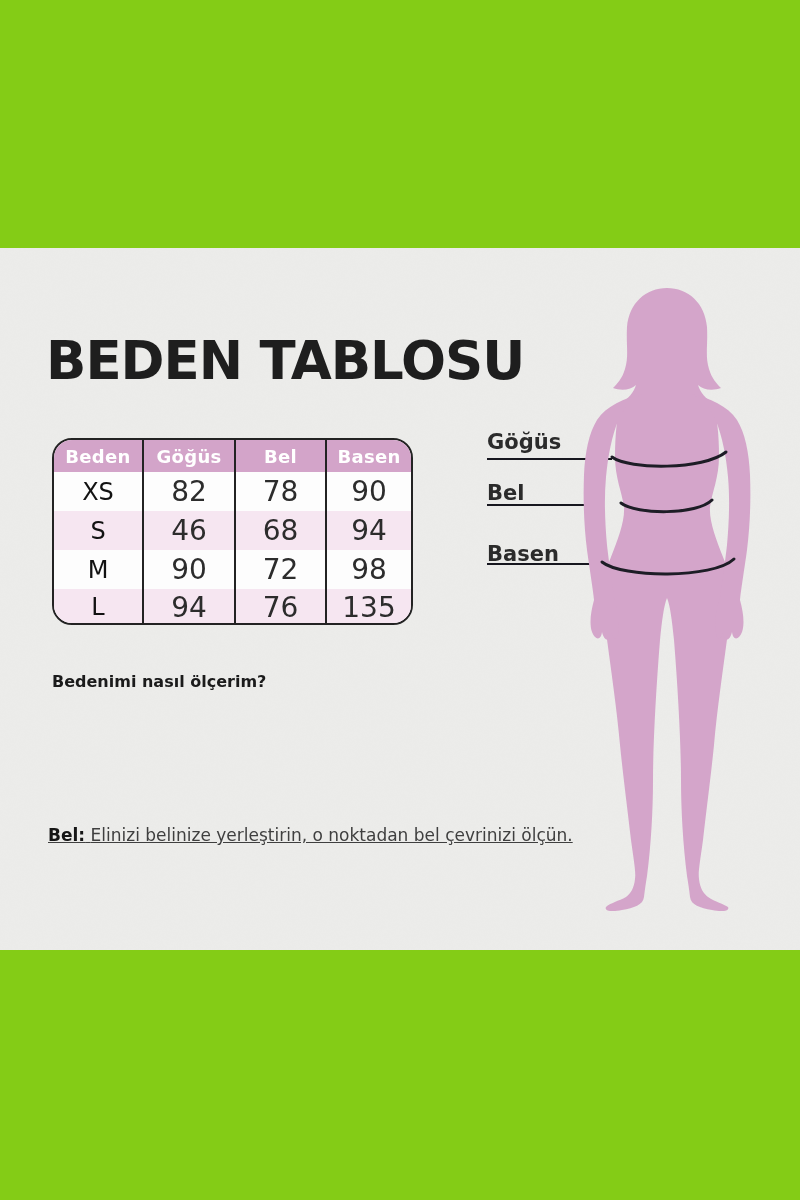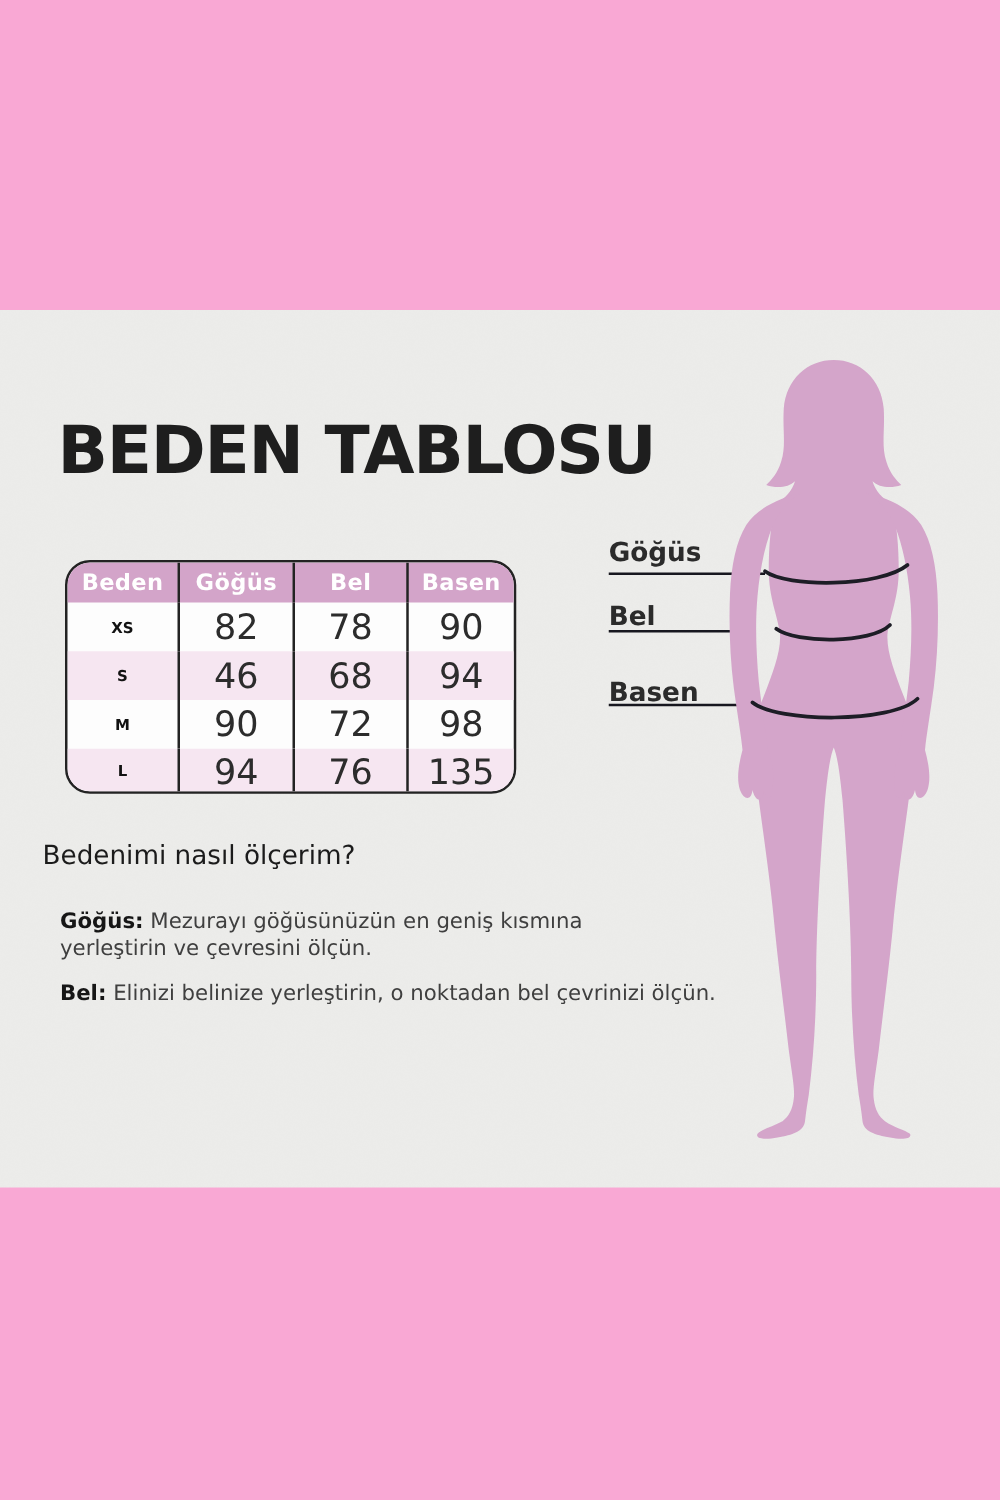--- a/index.html
+++ b/index.html
@@ -7,38 +7,38 @@
     --row-pink:#f6e6f1;
     --silhouette-pink:#d4a5ca;
     --card-bg:#ebebe9;
     --line-dark:#1d1d26;
     --text-dark:#1b1b1b;
     --text-body:#3f3f3f;
   }
   *{margin:0;padding:0;box-sizing:border-box;}
   html,body{background:#fff;}
   body{font-family:"DejaVu Sans","Liberation Sans",sans-serif;}
-  .page{position:relative;width:800px;height:1200px;background:#f9a8d4;overflow:hidden;margin:0 auto;}
+  .page{position:relative;width:800px;height:1200px;background:#84cc16;overflow:hidden;margin:0 auto;}
   .card{position:absolute;left:0;top:248px;width:800px;height:702px;background:var(--card-bg);}
   .noise{position:absolute;inset:0;width:100%;height:100%;opacity:.55;pointer-events:none;}
   .title{position:absolute;left:46px;top:330px;font-size:53px;font-weight:800;letter-spacing:-1px;color:#1e1e1e;white-space:nowrap;}
   
-  .size-table{position:absolute;left:52px;top:448px;width:361px;height:187px;
+  .size-table{position:absolute;left:52px;top:438px;width:361px;height:187px;
     border:2px solid #232323;border-radius:20px;overflow:hidden;background:#fdfdfd;
     display:grid;grid-template-columns:88px 92px 91px 86px;grid-template-rows:32px 39px 39px 39px 36px;}
   .size-table .cell{display:flex;align-items:center;justify-content:center;font-size:28px;color:#2c2c2c;}
   .size-table .cell.vline{border-left:2px solid #232323;}
   .size-table .head{background:var(--accent-pink);color:#ffffff;font-size:18px;font-weight:bold;letter-spacing:.3px;}
   .size-table .pinkrow{background:var(--row-pink);}
-  .size-table .sizecol{font-weight:bold;color:#121212;font-size:12px;}
+  .size-table .sizecol{font-weight:normal;color:#121212;font-size:24px;}
   
   .fig-label{position:absolute;font-size:21px;font-weight:bold;color:#2b2b2b;}
   .fig-line{position:absolute;height:2px;background:#17171f;}
   
-  .howto-heading{position:absolute;left:34px;top:672px;font-size:21px;font-weight:normal;color:var(--text-dark);}
+  .howto-heading{position:absolute;left:52px;top:672px;font-size:16px;font-weight:bold;color:var(--text-dark);}
   .instr{position:absolute;left:48px;font-size:17px;line-height:22px;color:var(--text-body);}
   .instr b{color:#161616;}
   .figure-svg{position:absolute;left:556px;top:270px;}
 </style>
 </head>
 <body>
 
 <div class="page">
 
   <section class="card">
@@ -168,25 +168,20 @@
       C 726 455 722 436 716 421
       C 710 407 701 398 692 394 Z"></path>
 
     <path d="M 612 457 C 629 470 704 470 726 452" style="stroke:var(--line-dark,#1d1d26)" stroke-width="3" fill="none" stroke-linecap="round"></path>
     <path d="M 621 503 C 637 515 697 515 712 500" style="stroke:var(--line-dark,#1d1d26)" stroke-width="3" fill="none" stroke-linecap="round"></path>
     <path d="M 602 562 C 622 578 713 579 734 559" style="stroke:var(--line-dark,#1d1d26)" stroke-width="3" fill="none" stroke-linecap="round"></path>
   </svg>
 
   <h2 class="howto-heading">Bedenimi nasıl ölçerim?</h2>
 
-  <p class="instr" style="top:726px;max-width:480px;">
-    <b>Göğüs:</b>
-    <span>Mezurayı göğüsünüzün en geniş kısmına</span><br>
-    <span>yerleştirin ve çevresini ölçün.</span>
-  </p>
 
-  <p class="instr" style="top:784px;white-space:nowrap;">
+  <p class="instr" style="top:824px;white-space:nowrap;text-decoration:underline;">
     <b>Bel:</b>
     <span>Elinizi belinize yerleştirin, o noktadan bel çevrinizi ölçün.</span>
   </p>
 
 
 </div>
 
 </body></html>

